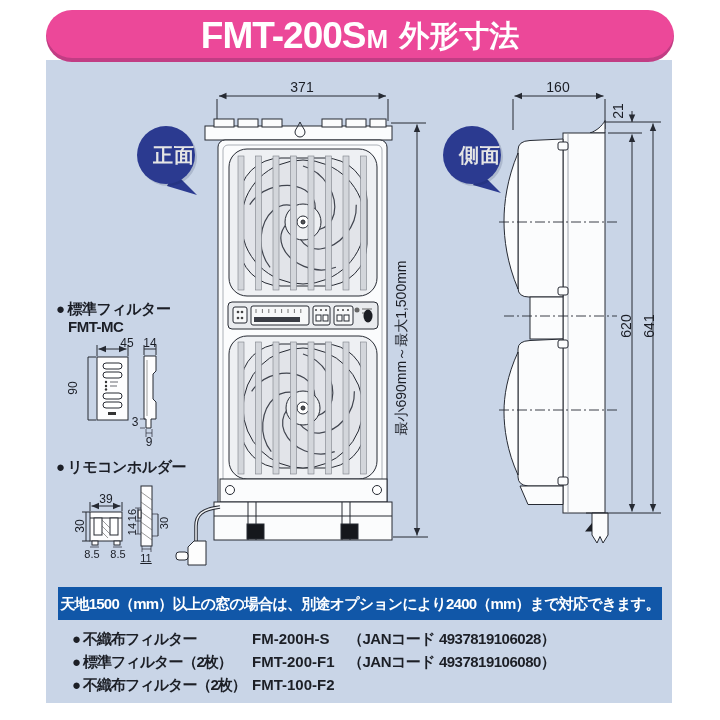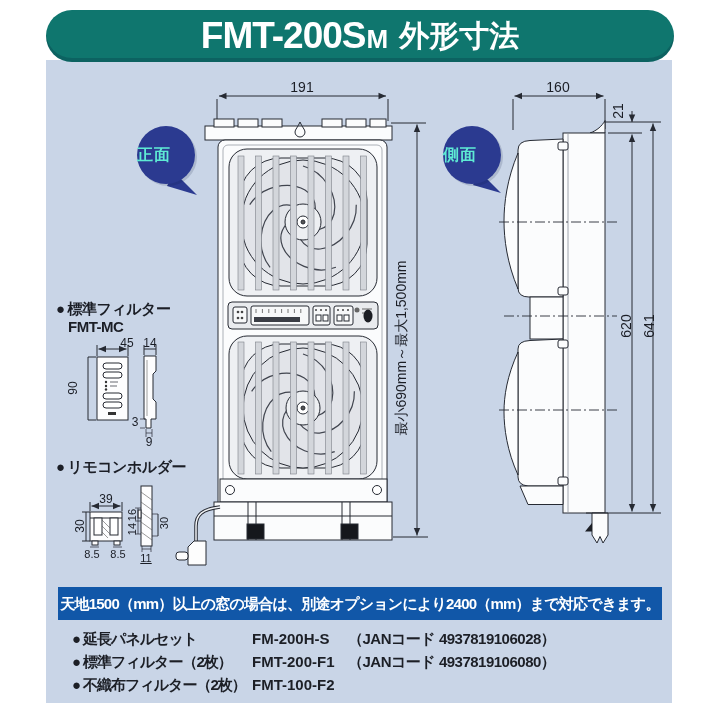--- a/index.html
+++ b/index.html
@@ -1,35 +1,35 @@
 <!DOCTYPE html>
 <html><head>
 <meta charset="utf-8">
 <style>
   html,body{margin:0;padding:0;}
   .page{position:relative;width:720px;height:720px;background:#ffffff;overflow:hidden;
         font-family:"Liberation Sans","DejaVu Sans",sans-serif;color:#1c1f26;}
   .abs{position:absolute;}
   .panel{left:46px;top:60px;width:626px;height:643px;background:#c9d5e7;}
-  .pill{left:46px;top:10px;width:628px;height:52px;background:#0f766e;border-radius:27px;
+  .pill{left:46px;top:10px;width:628px;height:52px;background:#ec4899;border-radius:27px;
         box-shadow:inset 0 -4px 0 rgba(0,10,40,.18);
         display:flex;align-items:center;justify-content:center;z-index:4;}
   .pill .t1{font-size:37px;font-weight:bold;color:#fff;letter-spacing:-1px;}
   .pill .t2{font-size:26px;font-weight:bold;color:#fff;margin:6px 2px 0 1px;}
   .pill .t3{font-size:30px;font-weight:bold;color:#fff;margin-left:9px;}
   svg.draw{left:0;top:0;z-index:1;}
   .lbl{position:absolute;z-index:2;color:#1b1e26;white-space:nowrap;}
   .dim{font-size:14px;}
   .dim-s{font-size:12px;}
   .dim-xs{font-size:11px;}
   .tc{text-align:center;}
   .rot{transform:rotate(-90deg);transform-origin:center center;}
   .jp{font-size:15px;font-weight:bold;letter-spacing:-0.5px;}
   .bubble{position:absolute;width:58px;height:58px;border-radius:50%;background:#2b3a90;
-          color:#5eead4;font-size:16px;font-weight:bold;text-align:left;line-height:58px;
+          color:#e5e5e5;font-size:20px;font-weight:bold;text-align:right;line-height:58px;
           letter-spacing:1px;z-index:3;box-shadow:2px 2px 0 rgba(10,20,60,.15);}
   .notice{left:58px;top:587px;width:604px;height:33px;background:#1157a8;color:#fff;
           font-size:15px;font-weight:bold;letter-spacing:-0.8px;text-align:center;
           line-height:33px;z-index:2;white-space:nowrap;}
   .optrow{position:absolute;left:72px;width:600px;height:22px;z-index:2;font-size:15px;font-weight:bold;}
   .optrow .o-name{position:absolute;left:0;letter-spacing:-1px;}
   .optrow .o-model{position:absolute;left:180px;letter-spacing:0;text-align:center;}
   .optrow .o-jan{position:absolute;left:276px;letter-spacing:-0.5px;}
   .bullet{margin-right:3px;}
 </style>
@@ -291,21 +291,21 @@
     <polygon points="480,172 501,193 473,185" fill="#2b3a90"></polygon>
   </svg>
 
   <div class="bubble" style="left:137px;top:126px;">
     <span>正面</span>
   </div>
   <div class="bubble" style="left:443px;top:126px;">
     <span>側面</span>
   </div>
 
-  <div class="lbl dim tc" style="left:272px;top:79px;width:60px;">191</div>
+  <div class="lbl dim tc" style="left:272px;top:79px;width:60px;">371</div>
   <div class="lbl dim rot tc" style="left:287px;top:339px;width:230px;">最小690mm～最大1,500mm</div>
 
   <div class="lbl dim tc" style="left:528px;top:79px;width:60px;text-align:center;">160</div>
   <div class="lbl dim rot tc" style="left:606px;top:103px;width:24px;">21</div>
   <div class="lbl dim rot tc" style="left:608px;top:318px;width:36px;">620</div>
   <div class="lbl dim rot tc" style="left:631px;top:318px;width:36px;">641</div>
 
   <div class="lbl jp" style="left:56px;top:300px;"><span class="bullet">●</span><span>標準フィルター</span></div>
   <div class="lbl jp" style="left:68px;top:318px;">FMT-MC</div>
   <div class="lbl dim-s tc" style="left:112px;top:336px;width:30px;">45</div>
@@ -320,21 +320,21 @@
   <div class="lbl dim-xs tc" style="left:80px;top:548px;width:24px;">8.5</div>
   <div class="lbl dim-xs tc" style="left:106px;top:548px;width:24px;">8.5</div>
   <div class="lbl dim-xs rot tc" style="left:122px;top:509px;width:20px;">16</div>
   <div class="lbl dim-xs rot tc" style="left:122px;top:523px;width:20px;">14</div>
   <div class="lbl dim-xs rot tc" style="left:152px;top:517px;width:24px;">30</div>
   <div class="lbl dim-xs tc" style="left:138px;top:552px;width:16px;text-decoration:underline;">11</div>
 
   <div class="abs notice">天地1500（mm）以上の窓の場合は、別途オプションにより2400（mm）まで対応できます。</div>
 
   <div class="optrow" style="top:630px;">
-    <span class="o-name"><span class="bullet">●</span><span>延長パネルセット</span></span>
+    <span class="o-name"><span class="bullet">●</span><span>不織布フィルター</span></span>
     <span class="o-model">FM-200H-S</span>
     <span class="o-jan">（JANコード 4937819106028）</span>
   </div>
   <div class="optrow" style="top:653px;">
     <span class="o-name"><span class="bullet">●</span><span>標準フィルター（2枚）</span></span>
     <span class="o-model">FMT-200-F1</span>
     <span class="o-jan">（JANコード 4937819106080）</span>
   </div>
   <div class="optrow" style="top:676px;">
     <span class="o-name"><span class="bullet">●</span><span>不織布フィルター（2枚）</span></span>

